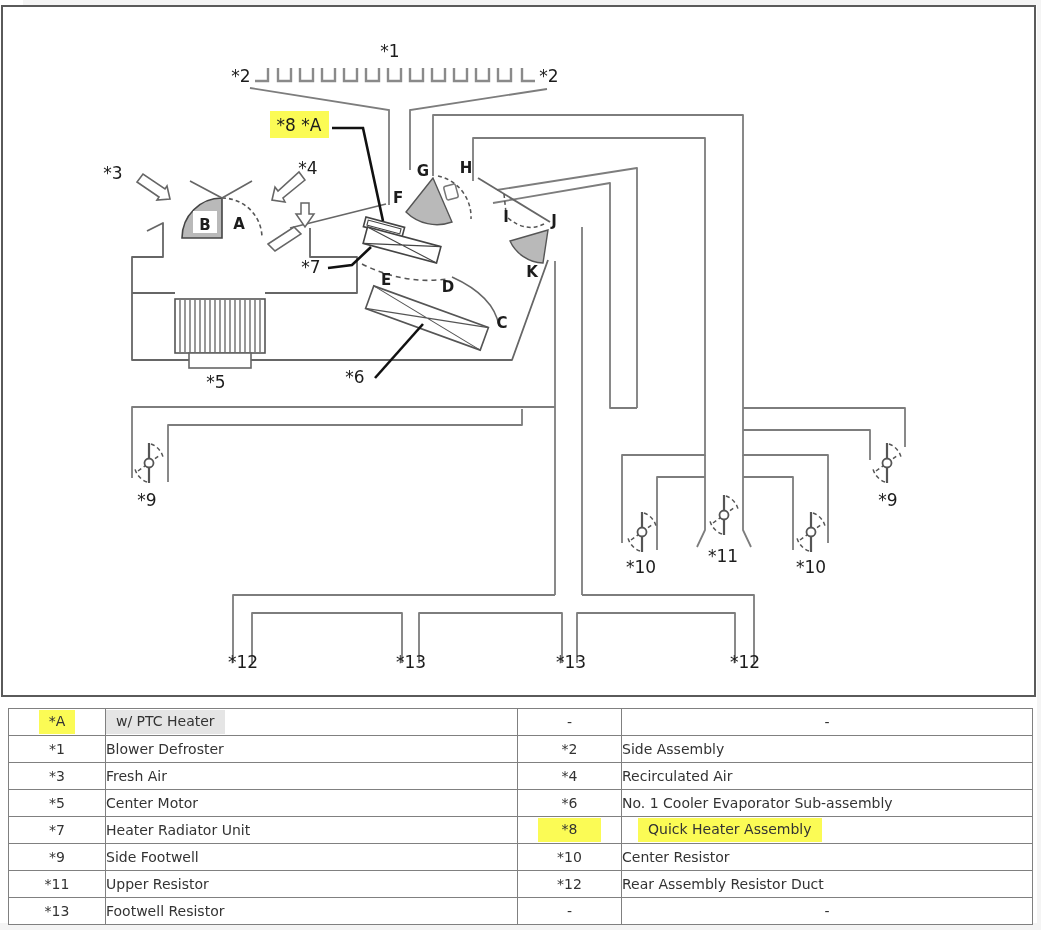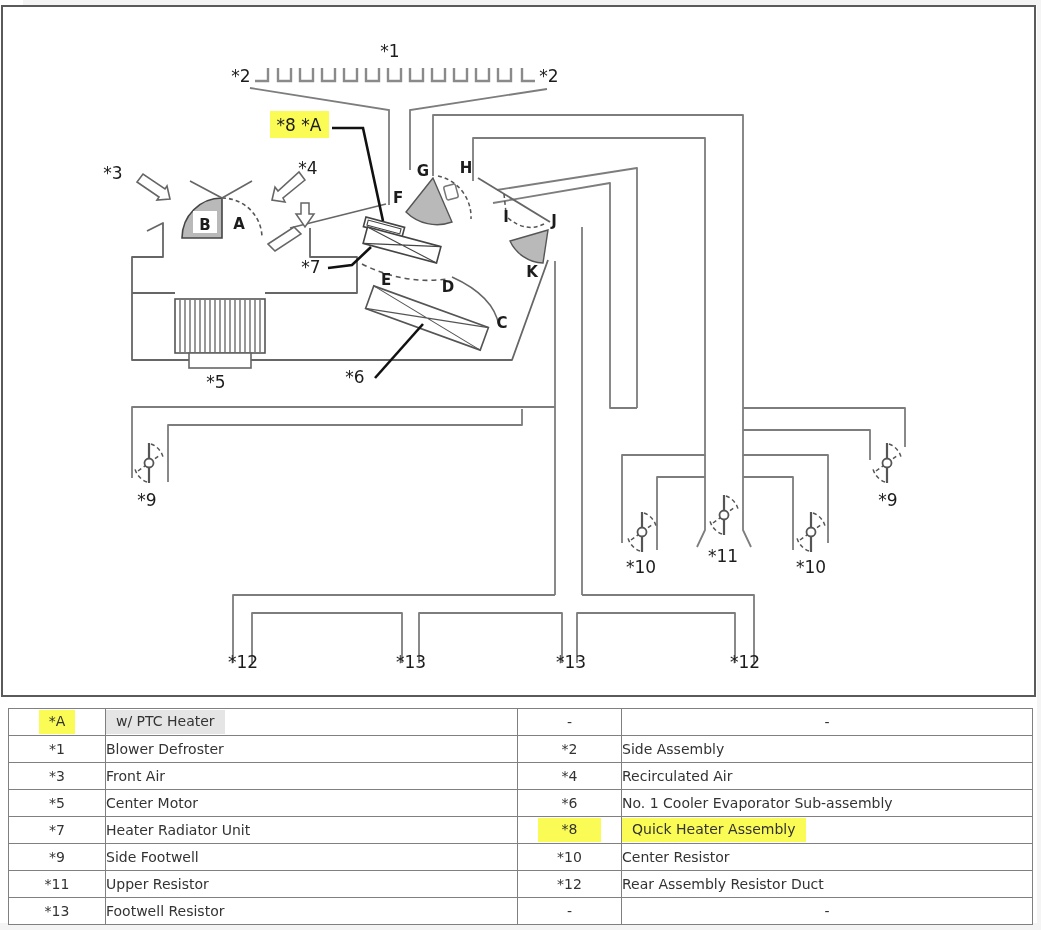--- a/index.html
+++ b/index.html
@@ -180,35 +180,35 @@
       <td class="dash">-</td>
     </tr>
     <tr>
       <td class="sym">*1</td>
       <td class="desc">Blower Defroster</td>
       <td class="sym">*2</td>
       <td class="desc">Side Assembly</td>
     </tr>
     <tr>
       <td class="sym">*3</td>
-      <td class="desc">Front Air</td>
+      <td class="desc">Fresh Air</td>
       <td class="sym">*4</td>
       <td class="desc">Recirculated Air</td>
     </tr>
     <tr>
       <td class="sym">*5</td>
       <td class="desc">Center Motor</td>
       <td class="sym">*6</td>
       <td class="desc">No. 1 Cooler Evaporator Sub-assembly</td>
     </tr>
     <tr>
       <td class="sym">*7</td>
       <td class="desc">Heater Radiator Unit</td>
       <td class="sym"><span class="hl-sym hl" style="background: rgb(251, 251, 85);">*8</span></td>
-      <td class="desc"><span class="hl" style="background: rgb(251, 251, 85);">Quick Heater Assembly</span></td>
+      <td class="desc"><span class="hl" style="background: rgb(251, 251, 85); margin-left: 16px;">Quick Heater Assembly</span></td>
     </tr>
     <tr>
       <td class="sym">*9</td>
       <td class="desc">Side Footwell</td>
       <td class="sym">*10</td>
       <td class="desc">Center Resistor</td>
     </tr>
     <tr>
       <td class="sym">*11</td>
       <td class="desc">Upper Resistor</td>

